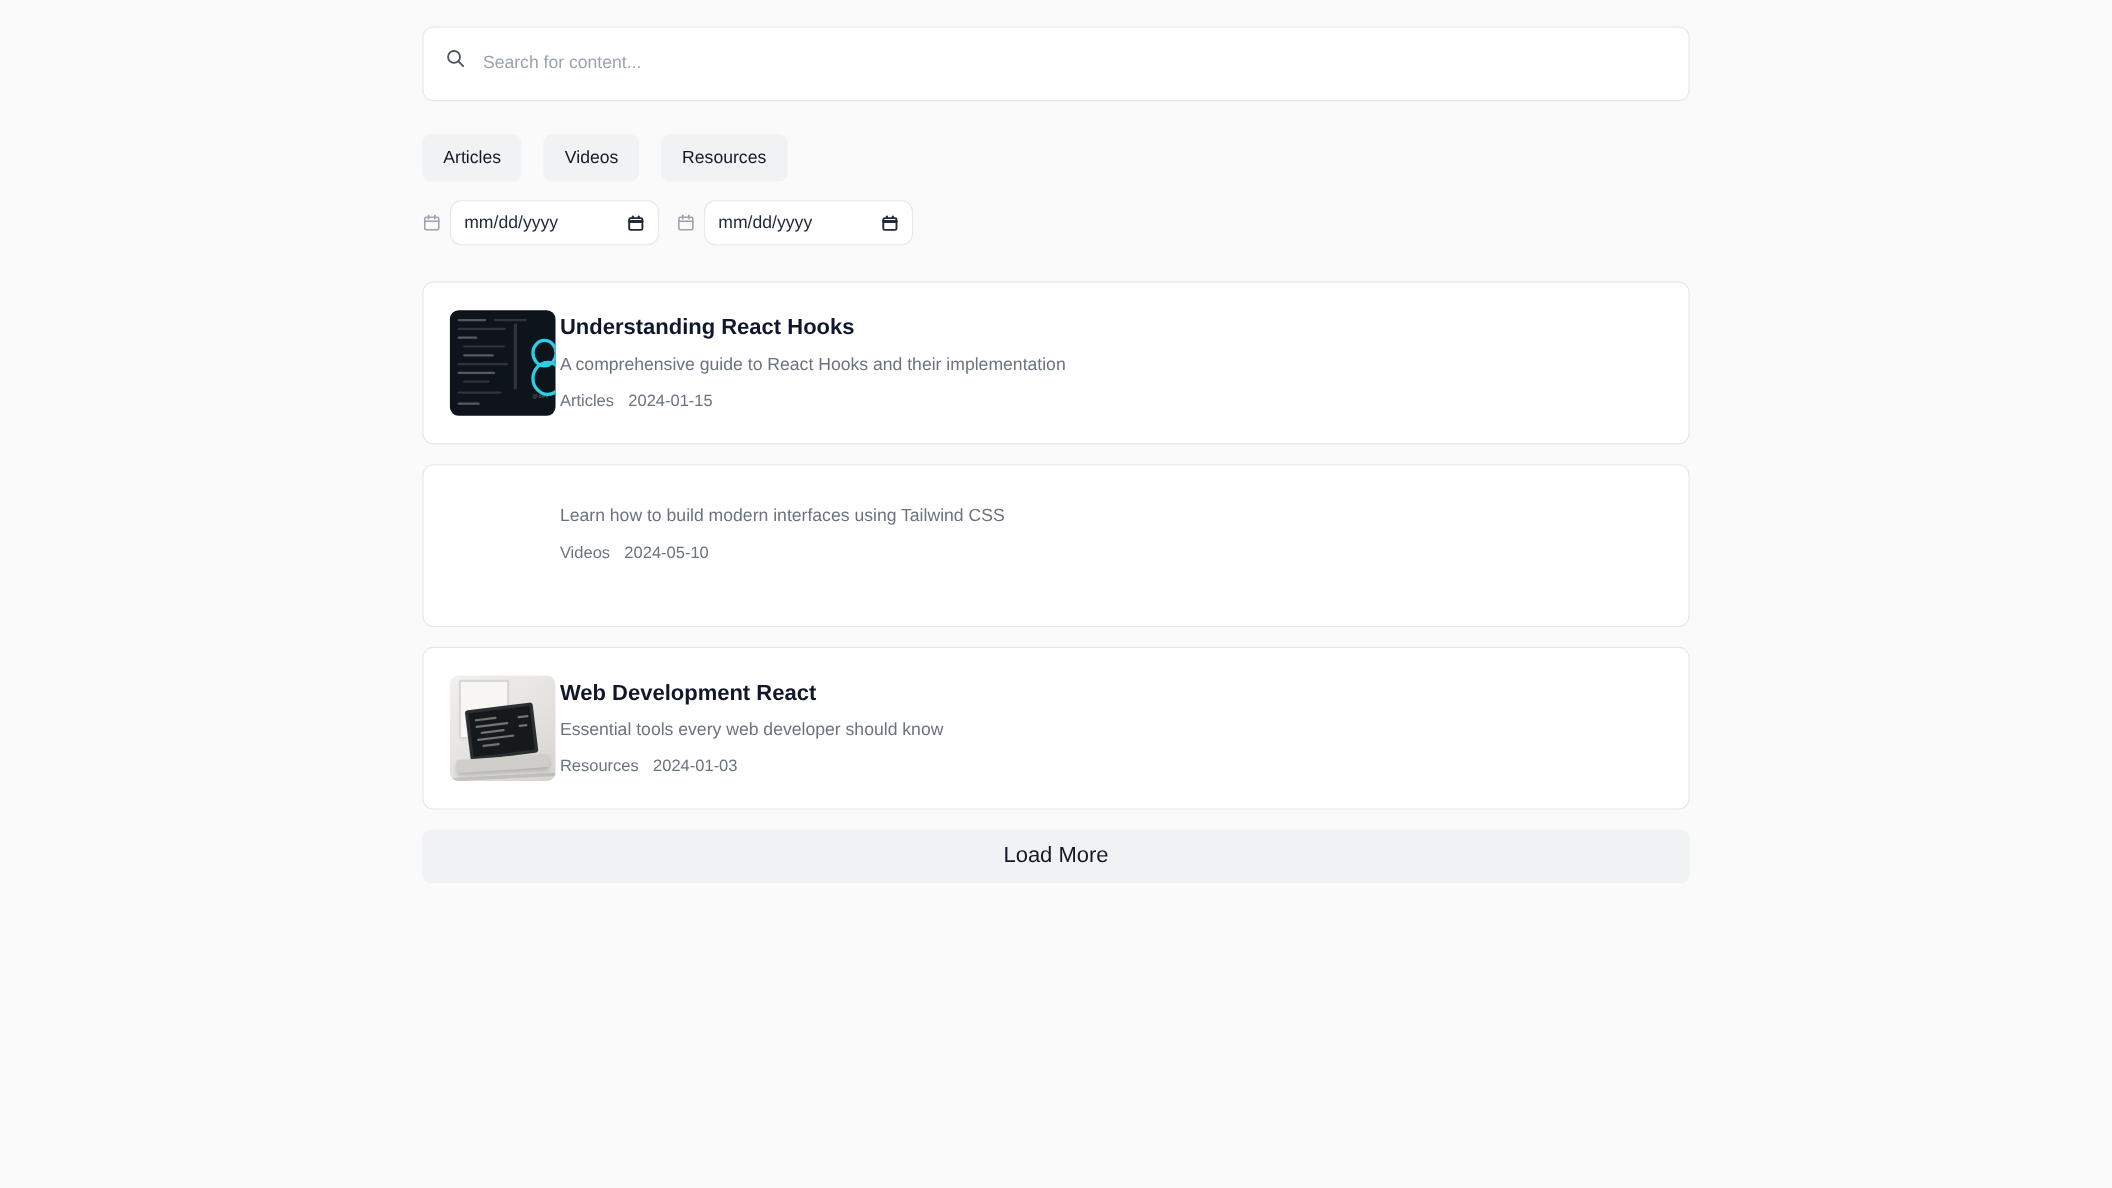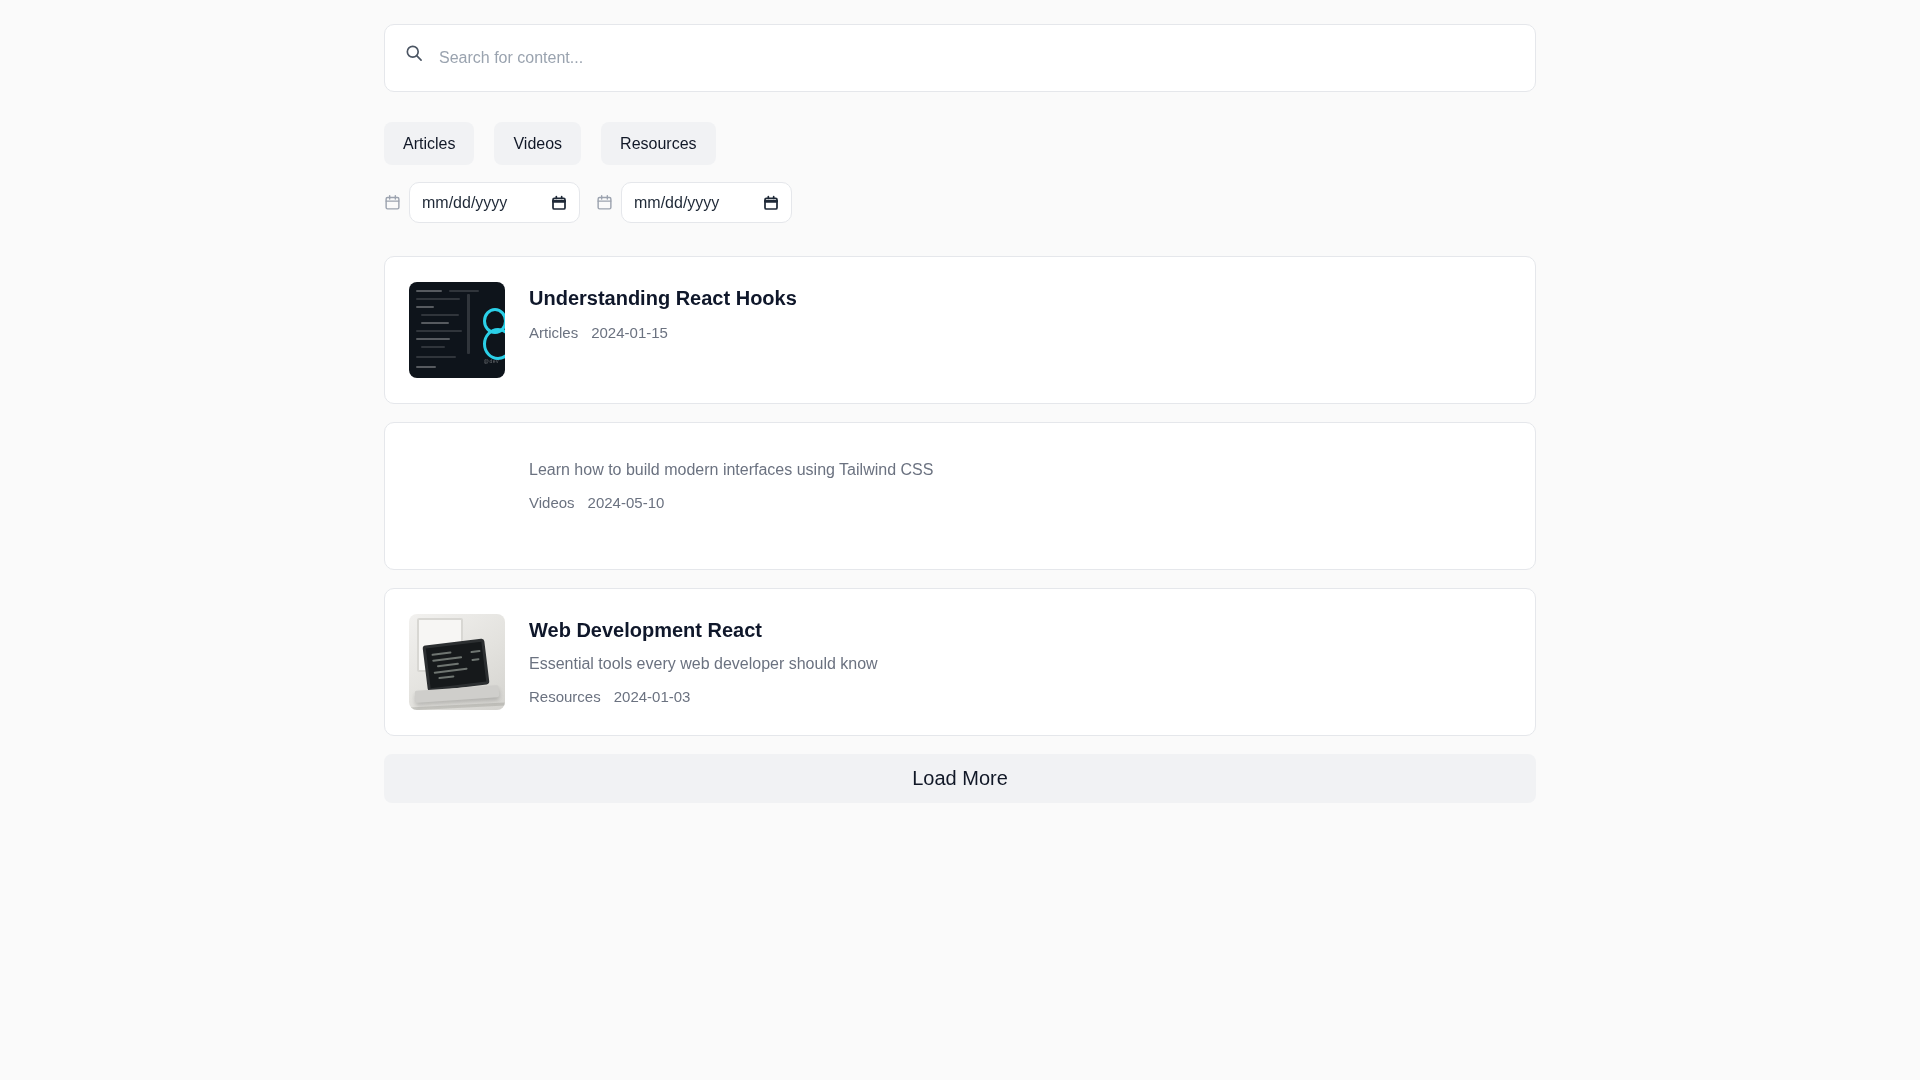--- a/index.html
+++ b/index.html
@@ -48,36 +48,36 @@
     font-family: "Liberation Sans", sans-serif;
     cursor: pointer;
     display: inline-flex; align-items: center;
   }
 
   
   .dates { margin-top: 17px; display: flex; align-items: center; gap: 16px; }
   .date-group { display: flex; align-items: center; gap: 8px; }
   .cal-icon-gray { width: 17px; height: 17px; color: #9ca3af; flex: none; }
   .date-field {
-    width: 171px; height: 41px;
+    width: 190px; height: 41px;
     background: #ffffff;
     border: 1px solid #e5e7eb;
     border-radius: 10px;
     padding: 0 12px;
     display: flex; align-items: center; justify-content: space-between;
     font-size: 16px;
     color: #1f2937;
     cursor: pointer;
   }
   .cal-icon-dark { width: 16px; height: 16px; color: #1f2937; flex: none; }
 
   
   .cards { margin-top: 33px; }
   .card {
-    display: flex; gap: 24px;
+    display: flex; gap: 4px;
     background: #ffffff;
     border: 1px solid #e5e7eb;
     border-radius: 10px;
     padding: 25px 24px;
     margin-bottom: 18px;
   }
   .thumb {
     width: 96px; height: 96px;
     border-radius: 8px;
     flex: none;
@@ -208,20 +208,21 @@
         <div class="code-line dim" style="left:12px; top:64px; width:24px;"></div>
         <div class="code-line dim" style="left:7px;  top:74px; width:40px;"></div>
         <div class="code-line" style="left:7px;  top:84px; width:20px;"></div>
         <div class="code-line dim" style="left:58px; top:12px; width:3px;  height:60px;"></div>
         <div class="ribbon-circle rc1"></div>
         <div class="ribbon-circle rc2"></div>
         <div class="wm">@dev</div>
       </div>
       <div class="card-body">
         <div class="card-title">Understanding React Hooks</div>
+        <div class="card-desc">A comprehensive guide to React Hooks and their implementation</div>
         <div class="card-meta">
           <span>Articles</span>
           <span>2024-01-15</span>
         </div>
       </div>
     </div>
 
     <div class="card">
       <div class="thumb thumb-empty"></div>
       <div class="card-body">

